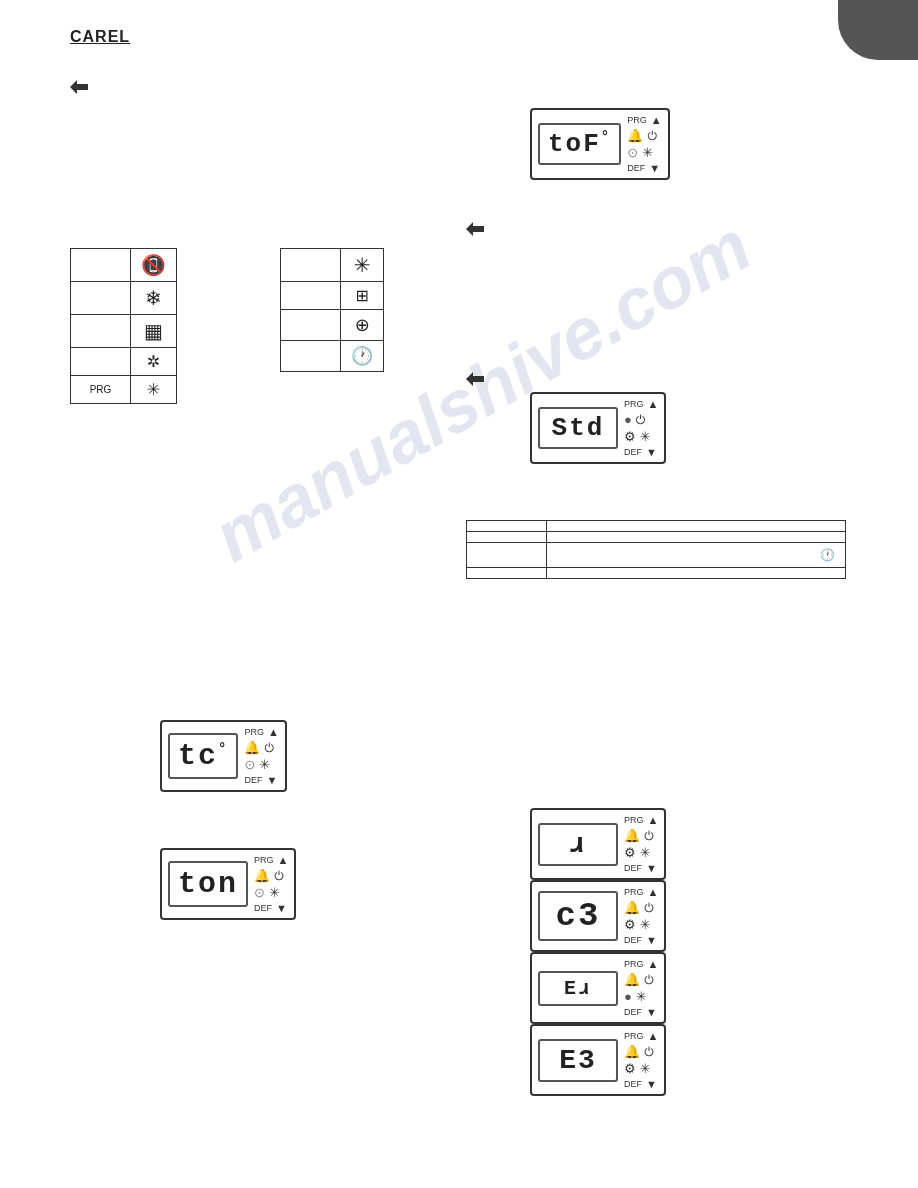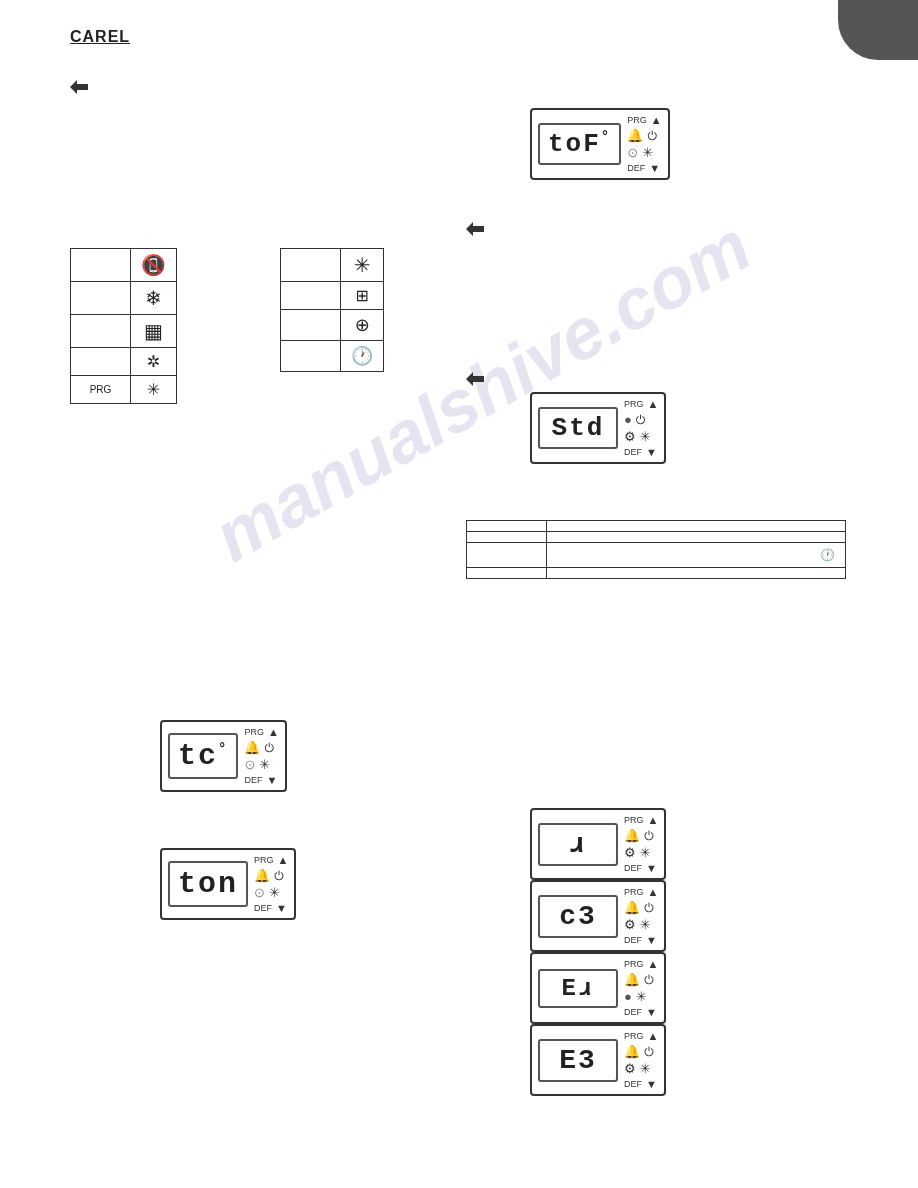--- a/index.html
+++ b/index.html
@@ -360,21 +360,21 @@
       <div class="display-icons-row">
         <span style="font-size:9px;">DEF</span>
         <span style="font-size:11px;">▼</span>
       </div>
     </div>
   </div>
 </div>
 
 <div style="position:absolute; top:880px; left:530px;">
   <div class="display-panel">
-    <div class="display-screen" style="font-size:28px; min-width:80px;">
+    <div class="display-screen" style="font-size:34px; min-width:80px;">
       <span>c3</span>
     </div>
     <div class="panel-right-icons">
       <div class="display-icons-row">
         <span style="font-size:9px;">PRG</span>
         <span style="font-size:11px;">▲</span>
       </div>
       <div class="display-icons-row">
         <span style="font-size:13px;">🔔</span>
         <span style="font-size:12px;">⏻</span>
@@ -386,21 +386,21 @@
       <div class="display-icons-row">
         <span style="font-size:9px;">DEF</span>
         <span style="font-size:11px;">▼</span>
       </div>
     </div>
   </div>
 </div>
 
 <div style="position:absolute; top:952px; left:530px;">
   <div class="display-panel">
-    <div class="display-screen" style="font-size:24px; min-width:80px;text-align:center;">
+    <div class="display-screen" style="font-size:20px; min-width:80px;text-align:center;">
       <span>Eɹ</span>
     </div>
     <div class="panel-right-icons">
       <div class="display-icons-row">
         <span style="font-size:9px;">PRG</span>
         <span style="font-size:11px;">▲</span>
       </div>
       <div class="display-icons-row">
         <span style="font-size:13px;">🔔</span>
         <span style="font-size:12px;">⏻</span>

